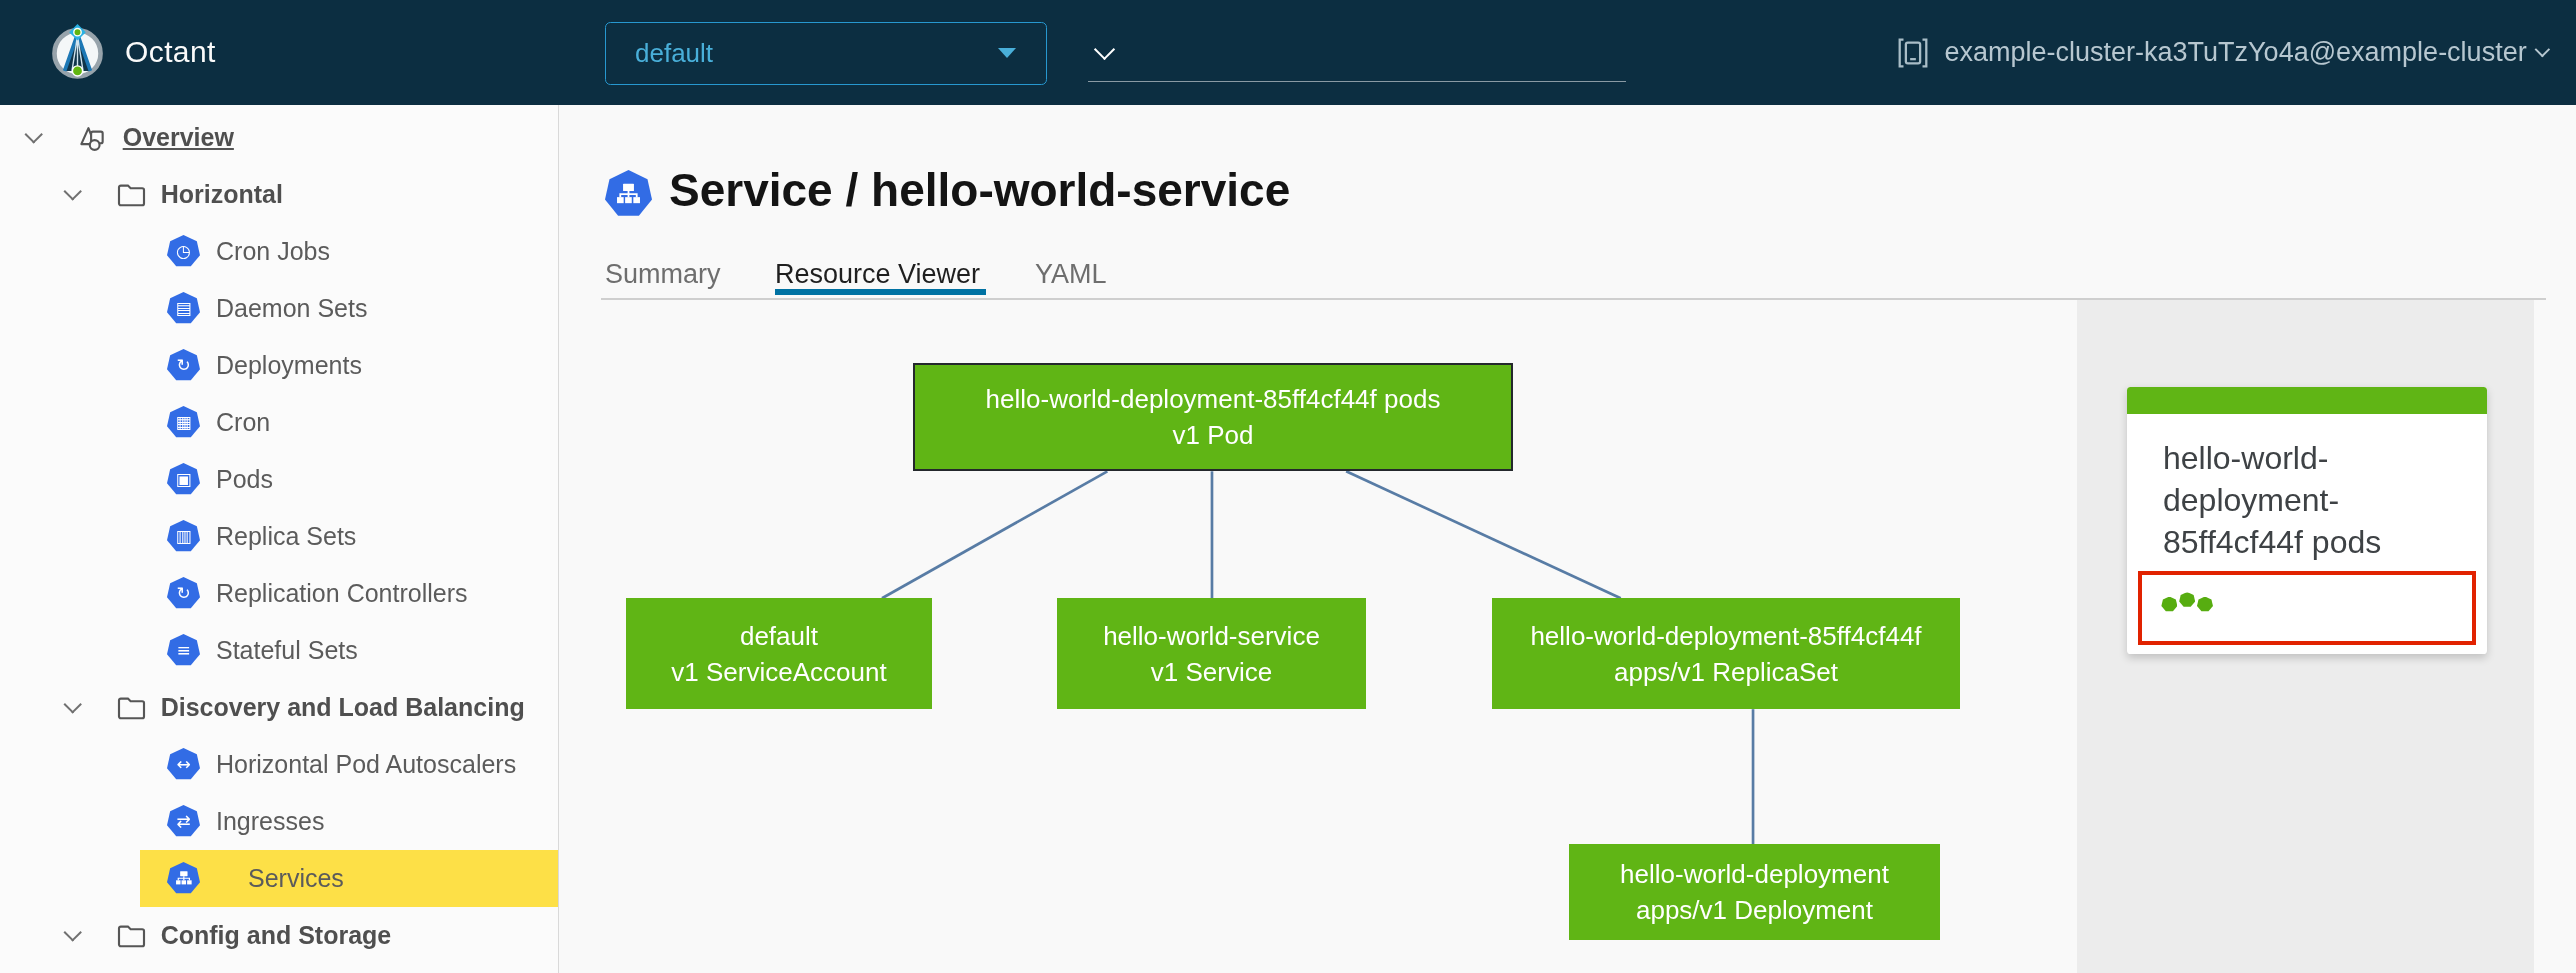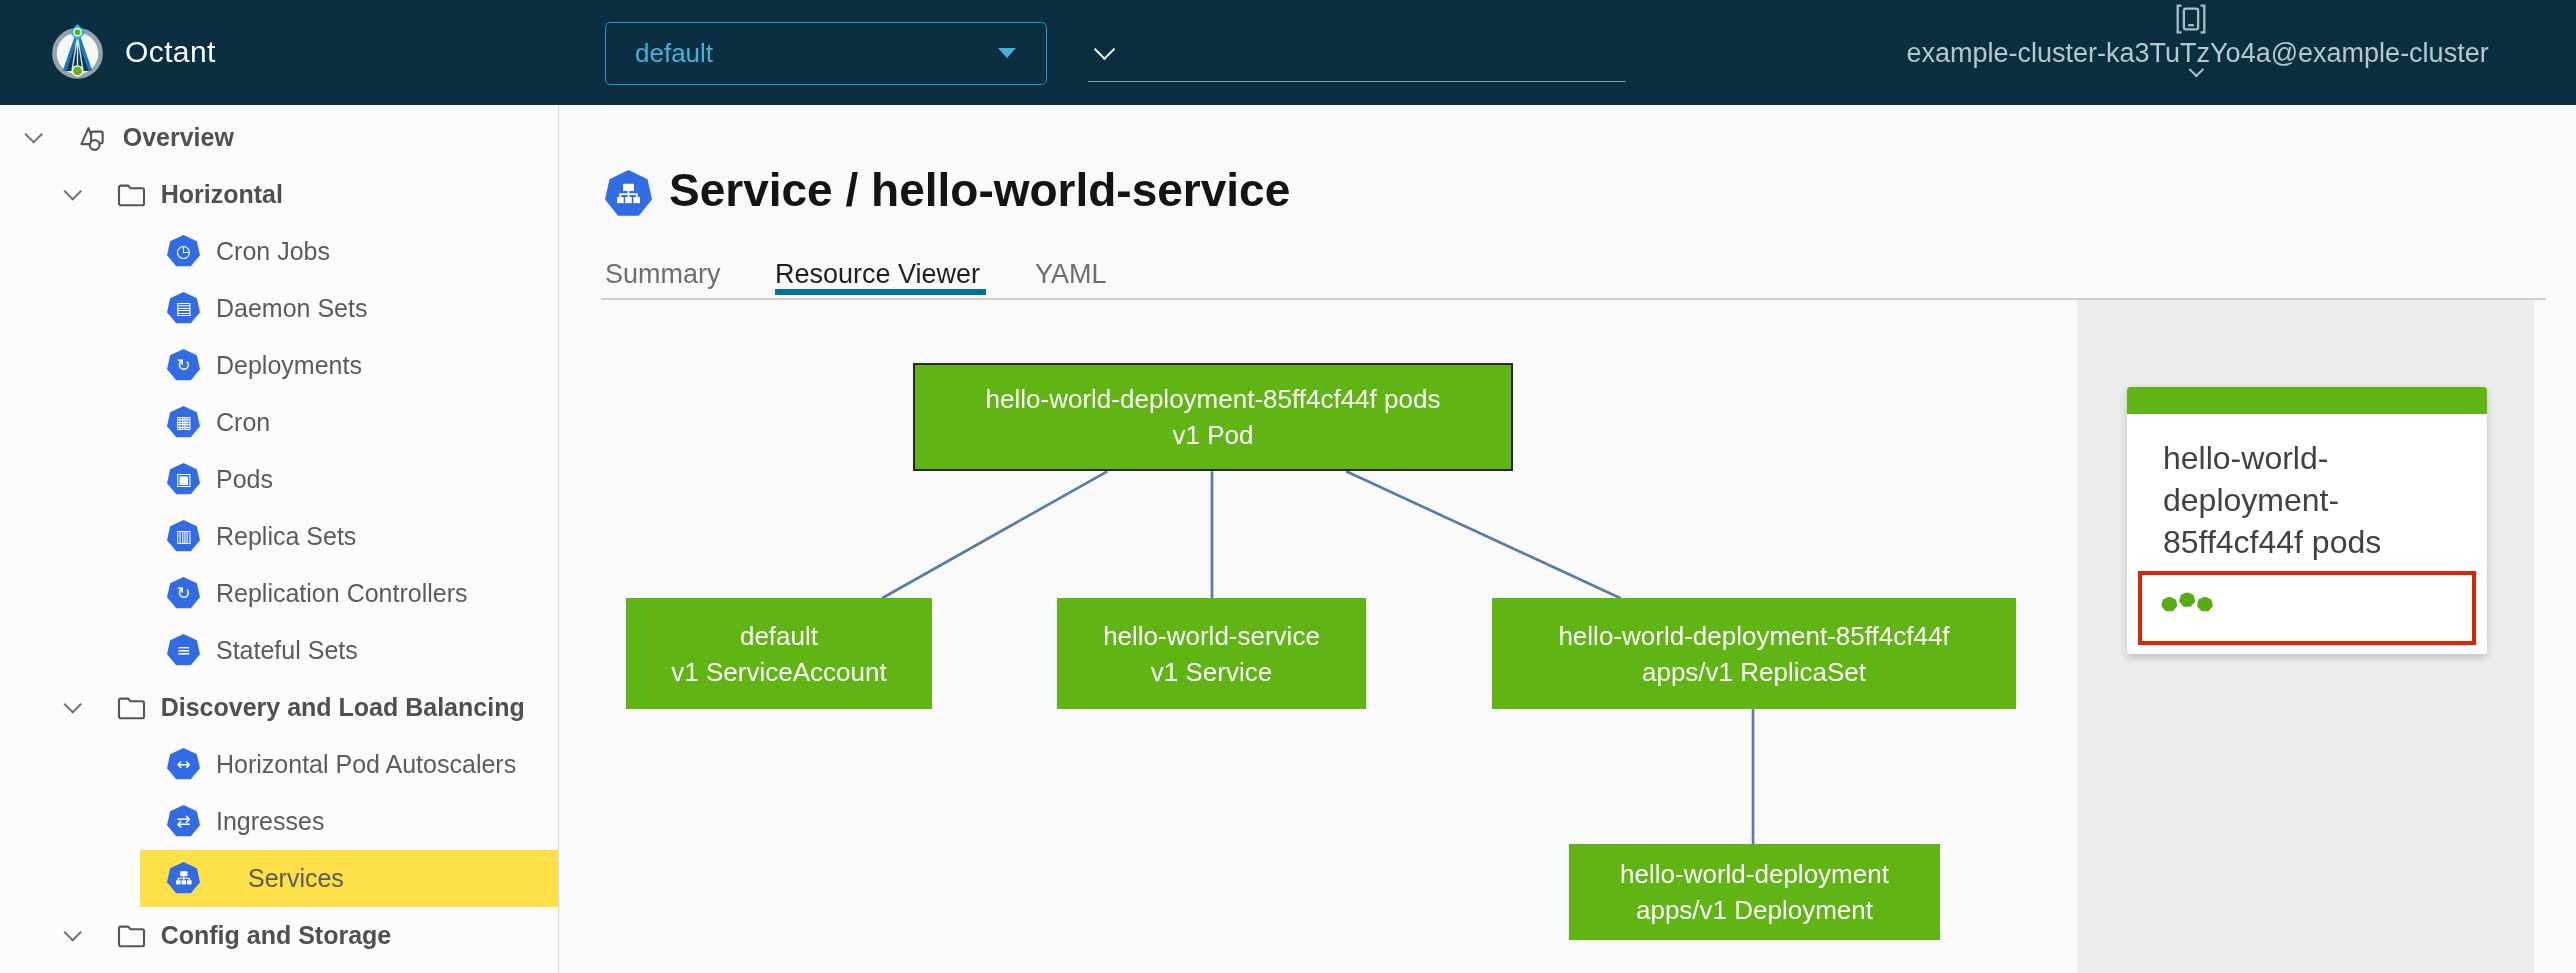--- a/index.html
+++ b/index.html
@@ -20,34 +20,34 @@
               border-top:10.7px solid #49afd9; }
   .filter-wrap { position:absolute; left:1088px; top:25px; width:538px; height:57px;
                  border-bottom:1.8px solid #8a9aa4; display:flex; align-items:center; }
   .filter-input { flex:1; background:transparent; border:none; outline:none; color:#d7e0e5;
                   font-size:26px; font-family:inherit; }
   .filter-input::placeholder { color:#9fb0ba; opacity:1; }
   .filter-chevron { width:15px; height:15px; border-right:2.7px solid #ffffff; border-bottom:2.7px solid #ffffff;
                     transform:rotate(45deg); margin:-7.2px 5.4px 0 9px; }
   .dark-toggle { position:absolute; left:1726px; top:0; height:105px; display:flex; align-items:center; cursor:pointer; }
   .dark-label { color:#ffffff; font-size:23px; font-weight:700; letter-spacing:2.7px; margin-left:12.5px; }
-  .ctx-wrap { position:absolute; left:1894px; top:0; height:105px; display:flex; align-items:center; cursor:pointer;flex-direction:column; }
+  .ctx-wrap { position:absolute; left:1894px; top:0; height:105px; display:flex; align-items:center; cursor:pointer; }
   .ctx-text { color:#b7c7d0; font-size:27px; margin-left:12.5px; }
   .ctx-chevron { width:10.7px; height:10.7px; border-right:2.2px solid #b7c7d0; border-bottom:2.2px solid #b7c7d0;
                  transform:rotate(45deg); margin:-5.4px 0 0 10.7px; }
 
   
   .sidebar { position:absolute; left:0; top:105px; width:559px; height:869px; background:#fbfbfb;
              border-right:1.8px solid #d9d9d9; padding-top:3.6px; z-index:5; }
   .srow { position:relative; display:flex; align-items:center; height:57px; color:#565656; cursor:pointer; }
   .srow .label { font-size:25px; color:#5b5b5b; }
   .srow.root .label, .srow.group .label { font-weight:700; color:#4f4f4f; }
   .chev { width:13.4px; height:13.4px; border-right:2.2px solid #707070; border-bottom:2.2px solid #707070;
           transform:rotate(45deg); margin-top:-5.4px; flex:none; }
-  .srow.root { padding-left:27px; }
+  .srow.root { padding-left:27px;text-decoration:underline; }
   .srow.root .chev { margin-right:36px; }
   .srow.root .obj-icon { margin-right:14.3px; }
   .srow.group { padding-left:66px; }
   .srow.group .chev { margin-right:38px; }
   .srow.group .folder { margin-right:14.3px; }
   .srow.leaf { margin-left:140px; padding-left:27px; }
   .srow.leaf.selected { background:#fde047;gap:32px; }
   .hepta { clip-path:polygon(50% 0%, 90.45% 19.55%, 100% 62.77%, 72.08% 97.55%, 27.92% 97.55%, 0% 62.77%, 9.55% 19.55%);
            background:#326ce5; display:flex; align-items:center; justify-content:center; flex:none; }
   .hepta.sz36 { width:33px; height:32px; margin-right:16px; }
@@ -64,21 +64,21 @@
 
   
   .edges-svg { position:absolute; left:0; top:0; width:2576px; height:973px; z-index:1; pointer-events:none; }
   .gnode { position:absolute; background:#60b515; color:#ffffff; display:flex; flex-direction:column;
            align-items:center; justify-content:center; text-align:center; z-index:2; cursor:pointer; }
   .gnode span { font-size:26px; line-height:36px; white-space:nowrap; }
   .gnode.selected { border:2.7px solid #24282c; }
   .node-pod        { left:913px; top:363px; width:600px; height:108px; }
   .node-sa         { left:626px;  top:598px; width:306px; height:111px; }
   .node-svc        { left:1057px; top:598px; width:309px; height:111px; }
-  .node-rs         { left:1492px; top:598px; width:524px; height:111px; }
+  .node-rs         { left:1492px; top:598px; width:468px; height:111px; }
   .node-dep        { left:1569px; top:844px; width:371px; height:96px; }
 
   
   .panel { position:absolute; left:2077px; top:300px; width:457px; height:674px; background:#ececec; z-index:2; }
   .card { position:absolute; left:50px; top:87px; width:360px; height:267px; background:#ffffff;
           border-radius:3.6px; box-shadow:0 3.6px 9px rgba(0,0,0,0.18); }
   .card-topbar { width:100%; height:27px; background:#60b515; border-radius:3.6px 3.6px 0 0; }
   .card-title { padding:23px 32px 0 36px; font-size:32px; line-height:42px; color:#3e4245; word-break:break-word; }
   .card-status { position:absolute; left:10.7px; top:184px; width:338px; height:74px;
                  border:4.5px solid #e12200; background:#ffffff; }

